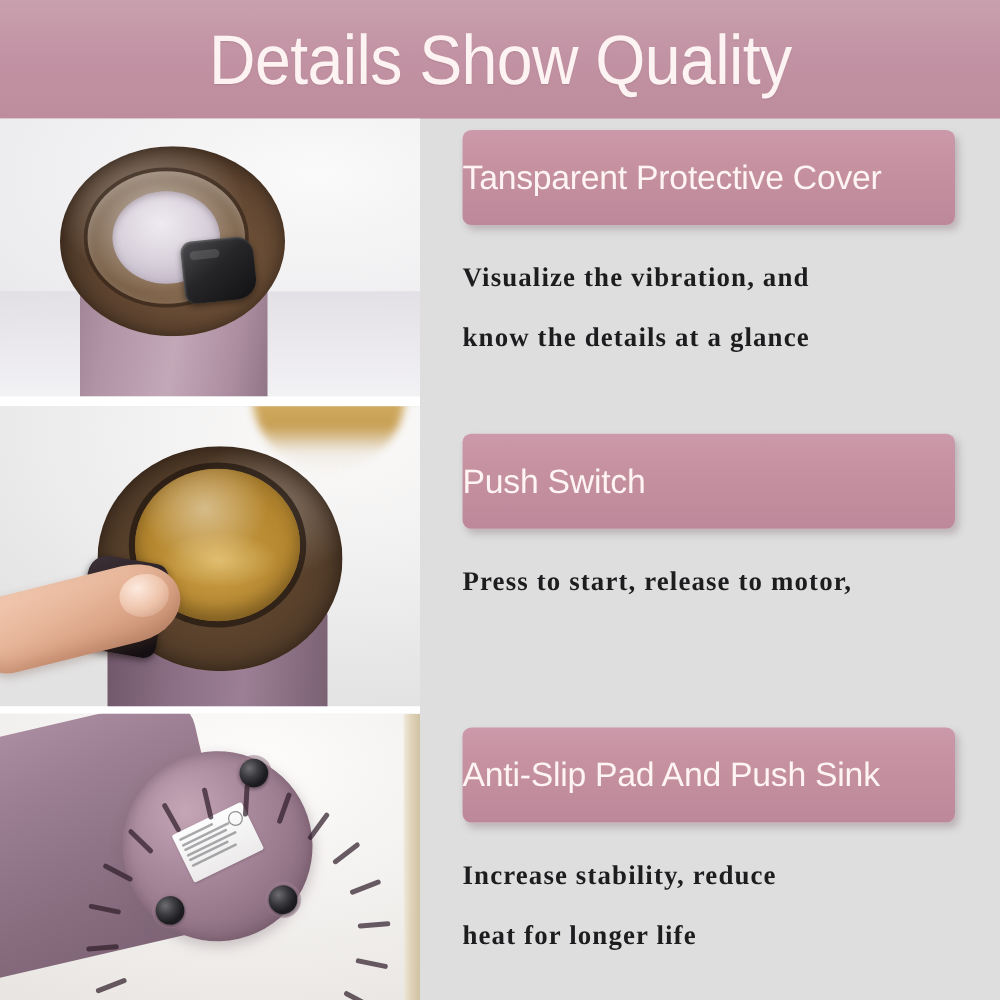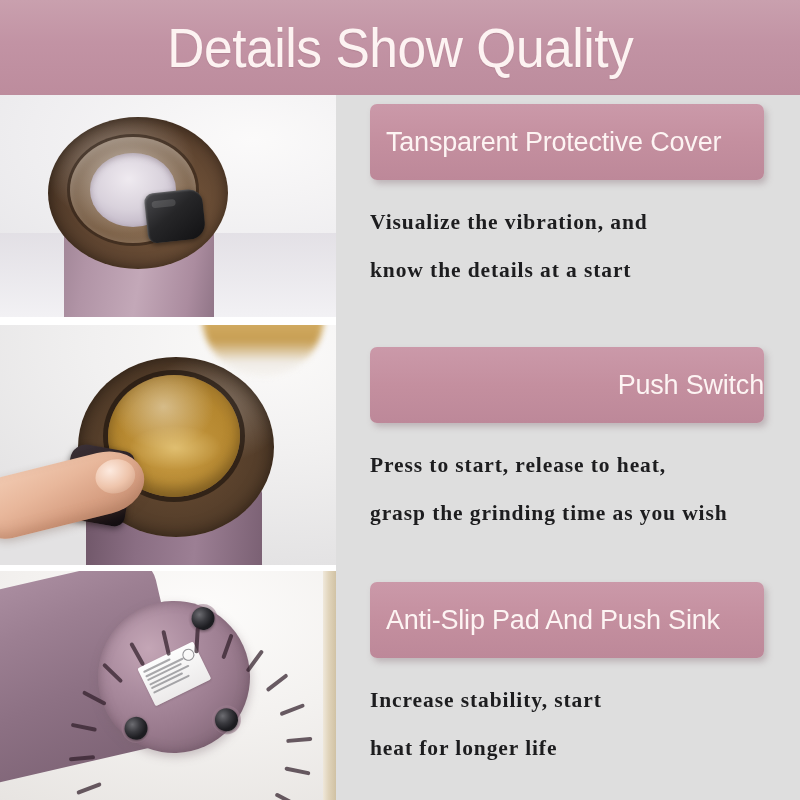--- a/index.html
+++ b/index.html
@@ -263,22 +263,22 @@
     display:flex; align-items:center;
   }
   .badge-text {
     font-family:"Liberation Sans", sans-serif;
     font-size:27px;
     font-weight:400;
     color:#fdf4f3;
     white-space:nowrap;
     letter-spacing:-0.2px;
   }
-  .badge.align-left  { justify-content:flex-start; padding-left:16px;text-align:center; }
-  .badge.align-center{ justify-content:flex-end; }
+  .badge.align-left  { justify-content:flex-start; padding-left:0;text-align:center; }
+  .badge.align-center{ justify-content:flex-start; }
 
   .body-text {
     margin-top:18px;
     font-family:"Liberation Serif", serif;
     font-size:21.5px;
     font-weight:700;
     color:#1d1d1f;
     letter-spacing:0.9px;
     line-height:48px;
   }
@@ -363,39 +363,38 @@
   </div>
 
   <div class="text-col">
 
     <div class="section" id="section-1">
       <div class="badge align-left">
         <span class="badge-text">Tansparent  Protective Cover</span>
       </div>
       <div class="body-text">
         <div>Visualize the vibration, and</div>
-        <div>know the details at a start</div>
+        <div>know the details at a glance</div>
       </div>
     </div>
 
     <div class="section" id="section-2">
       <div class="badge align-center">
         <span class="badge-text">Push Switch</span>
       </div>
       <div class="body-text">
-        <div>Press to start, release to heat,</div>
-        <div>grasp the grinding time as you wish</div>
+        <div>Press to start, release to motor,</div>
       </div>
     </div>
 
     <div class="section" id="section-3">
       <div class="badge align-left">
         <span class="badge-text">Anti-Slip Pad And Push Sink</span>
       </div>
       <div class="body-text">
-        <div>Increase stability, start</div>
+        <div>Increase stability, reduce</div>
         <div>heat for longer life</div>
       </div>
     </div>
 
   </div>
 
 </div>
 
 </body></html>

